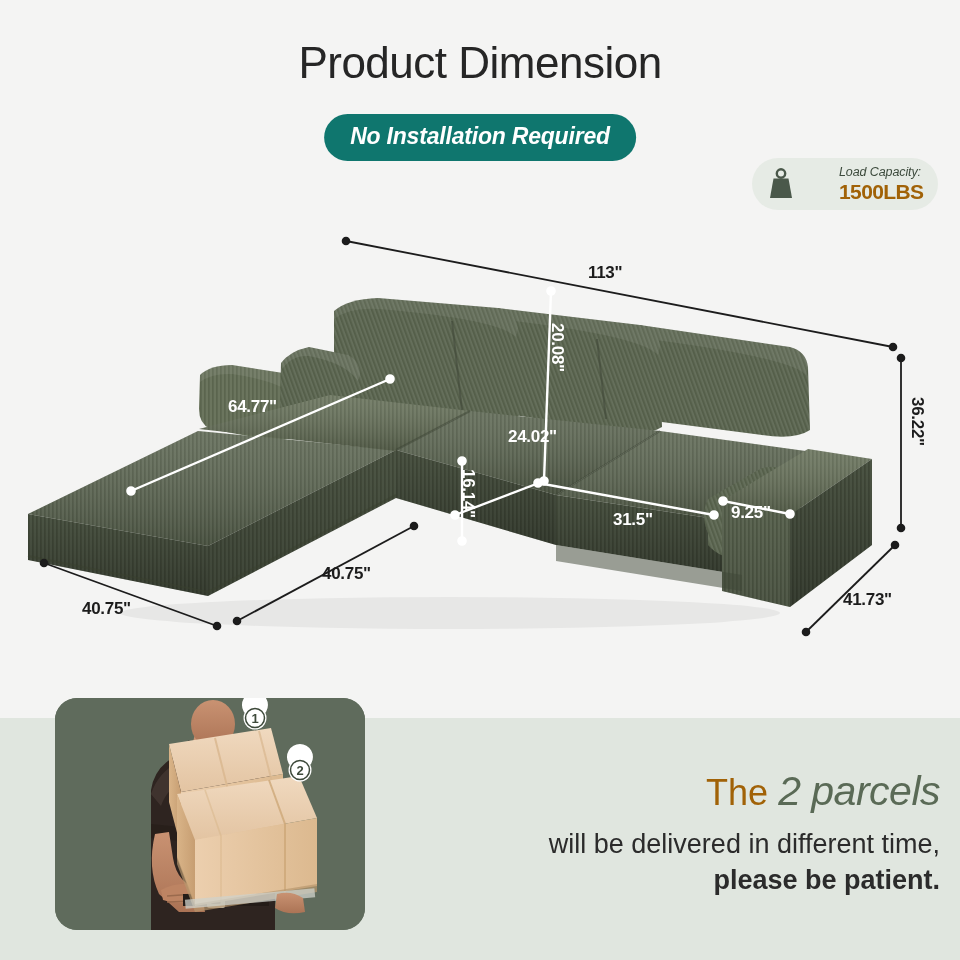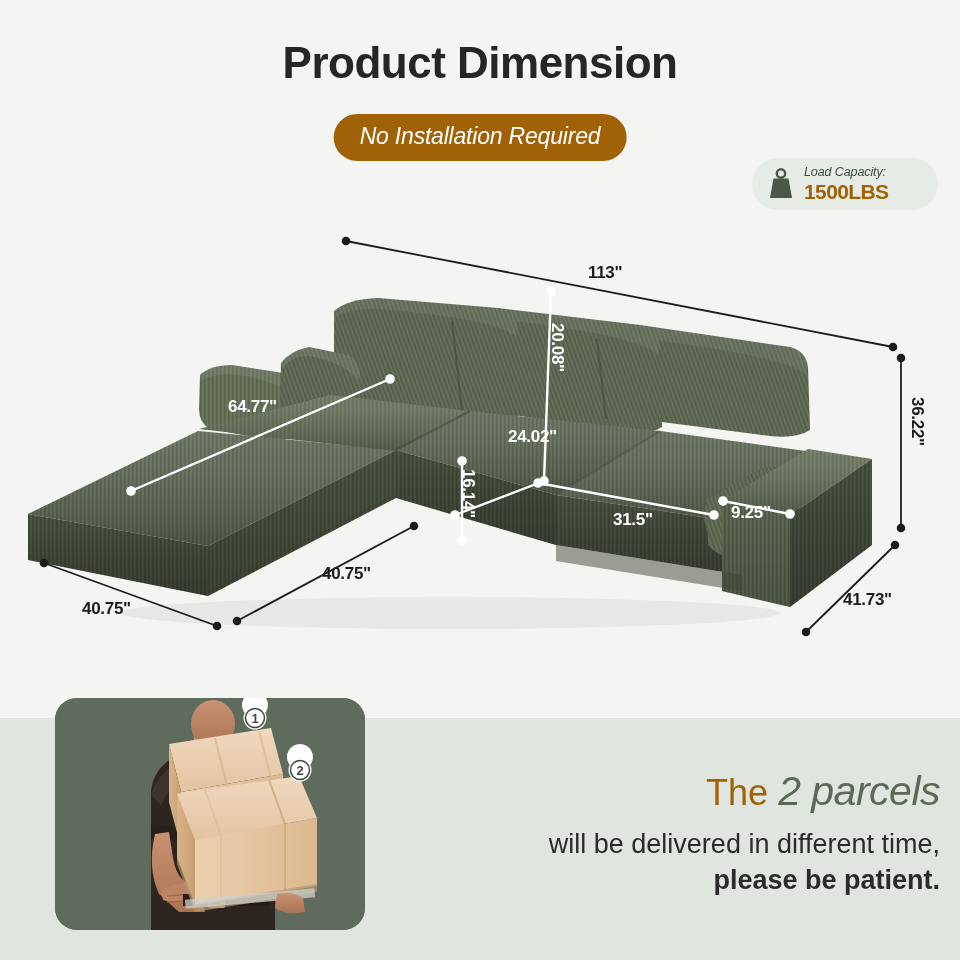--- a/index.html
+++ b/index.html
@@ -30,54 +30,55 @@
     height: 718px;
     background: #f4f4f3;
   }
 
   .page-title {
     position: absolute;
     left: 0; top: 38px;
     width: 960px;
     text-align: center;
     font-size: 44px;
-    font-weight: 700;
+    font-weight: 400;
     letter-spacing: -0.5px;
     color: #262626;
   }
 
   .pill {
     position: absolute;
     left: 50%;
     transform: translateX(-50%);
     top: 114px;
     padding: 9px 26px 11px 26px;
-    background: #a16207;
+    background: #0f766e;
     color: #ffffff;
     border-radius: 24px;
     font-size: 23px;
     font-style: italic;
-    font-weight: 400;
+    font-weight: 700;
     white-space: nowrap;
     letter-spacing: -0.2px;
   }
 
   
   .capacity-badge {
     position: absolute;
     left: 752px;
     top: 158px;
     width: 186px;
     height: 52px;
     background: #e6ebe5;
     border-radius: 26px;
     display: flex;
     align-items: center;
     padding-left: 14px;
     box-sizing: border-box;
+    gap: 35px;
   }
   .weight-icon {
     width: 30px;
     height: 32px;
     flex: 0 0 auto;
     margin-right: 8px;
     display: block;
   }
   .cap-text { line-height: 1; }
   .cap-label {

